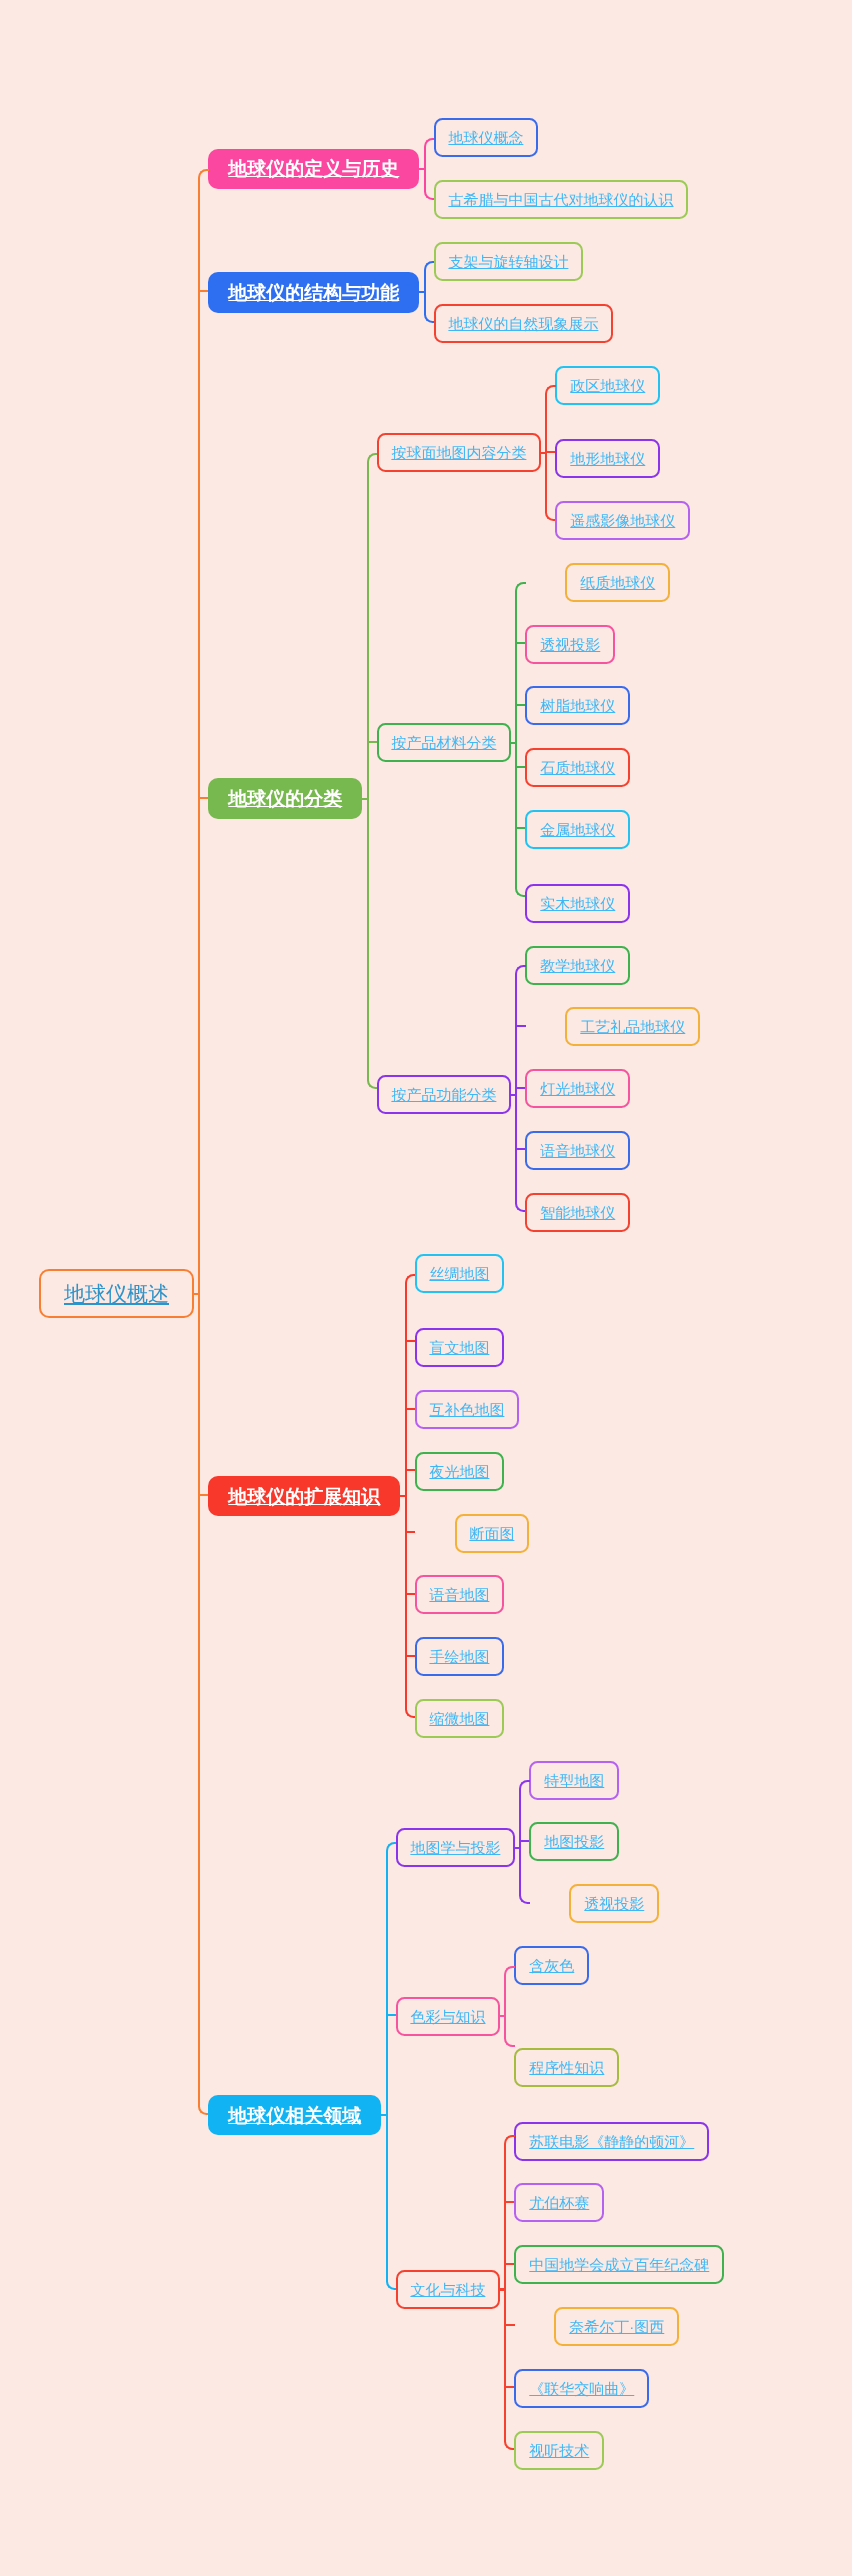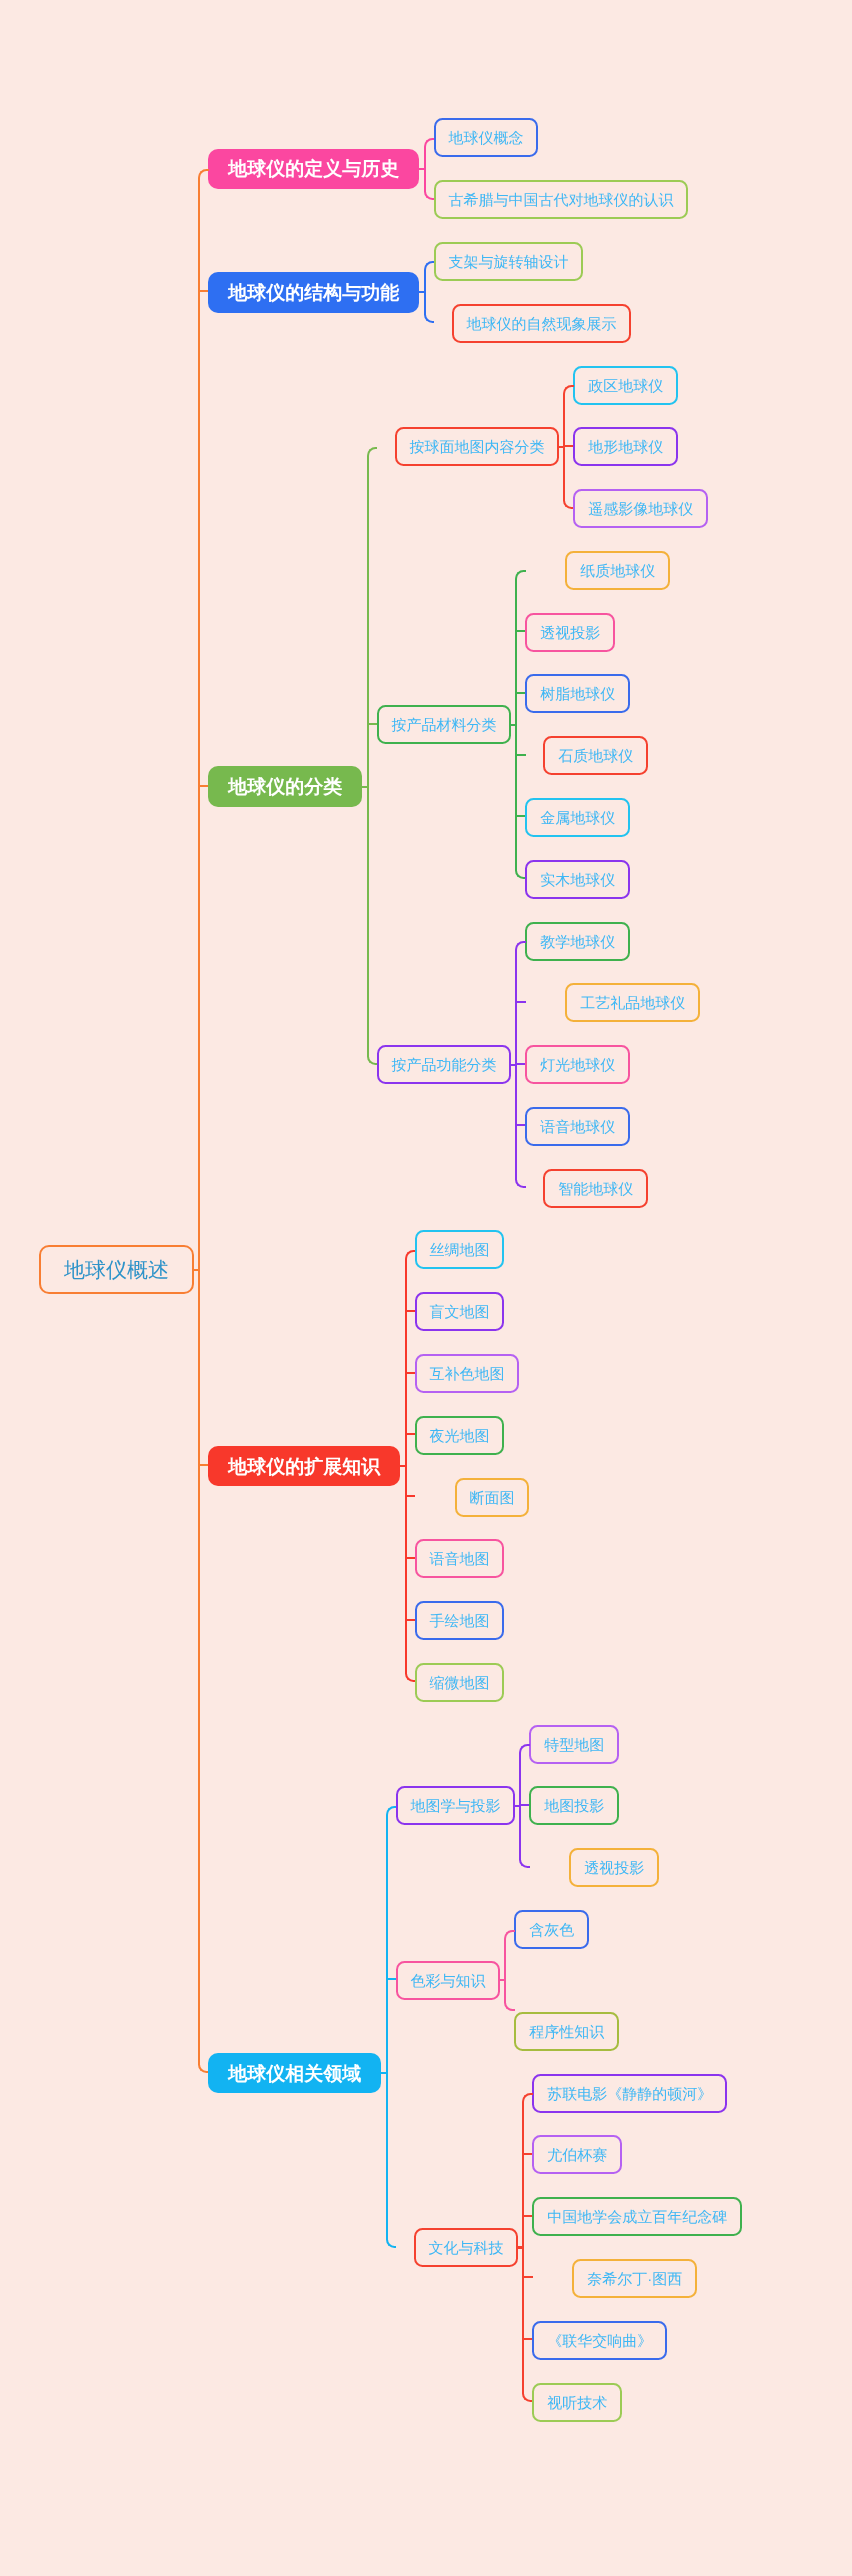--- a/index.html
+++ b/index.html
@@ -38,20 +38,21 @@
   
   .node{
     display:inline-flex;
     align-items:center;
     justify-content:center;
     white-space:nowrap;
     position:relative;
     line-height:1;
     border-radius:10px;
     flex:0 0 auto;
+    text-decoration:underline;
   }
   .root-box{
     font-size:21px;
     color:var(--root-text);
     border:2.1px solid var(--orange);
     padding:12px 23px;
     background:var(--bg);
     --sc:var(--orange);
   }
   .branch{
@@ -73,23 +74,23 @@
   .f-pink{background:var(--f-pink);--sc:var(--f-pink);}
   .f-blue{background:var(--f-blue);--sc:var(--f-blue);}
   .f-green{background:var(--f-green);--sc:var(--f-green);}
   .f-red{background:var(--f-red);--sc:var(--f-red);}
   .f-cyan{background:var(--f-cyan);--sc:var(--f-cyan);}
   
   .b-blue{border-color:var(--blue);--sc:var(--blue);}
   .b-green{border-color:var(--green);--sc:var(--green);}
   .b-lightgreen{border-color:var(--lightgreen);--sc:var(--lightgreen);}
   .b-olive{border-color:var(--olive);margin-top:40px;--sc:var(--olive);}
-  .b-red{border-color:var(--red);margin-left:18px;--sc:var(--red);}
+  .b-red{border-color:var(--red);--sc:var(--red);}
   .b-cyan{border-color:var(--cyan);--sc:var(--cyan);}
-  .b-purple{border-color:var(--purple);--sc:var(--purple);}
+  .b-purple{border-color:var(--purple);margin-top:12px;--sc:var(--purple);}
   .b-violet{border-color:var(--violet);--sc:var(--violet);}
   .b-amber{border-color:var(--amber);margin-left:40px;--sc:var(--amber);}
   .b-pink{border-color:var(--pink);--sc:var(--pink);}
   
   .stub::after{
     content:"";
     position:absolute;
     left:100%;
     top:50%;
     width:6.4px;

